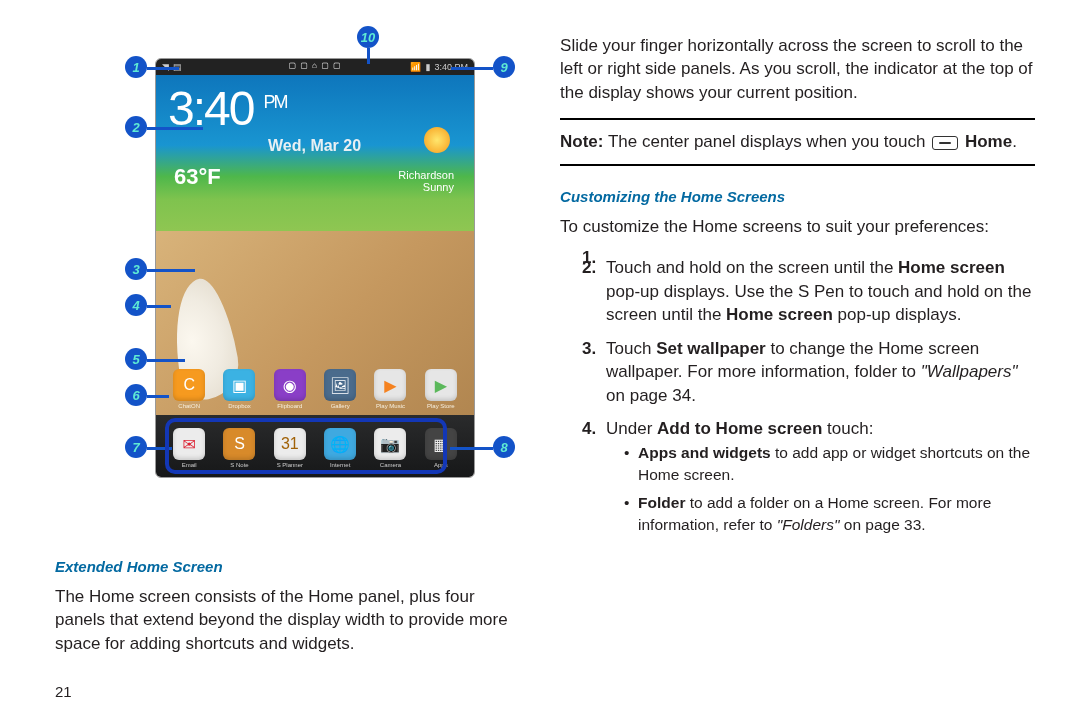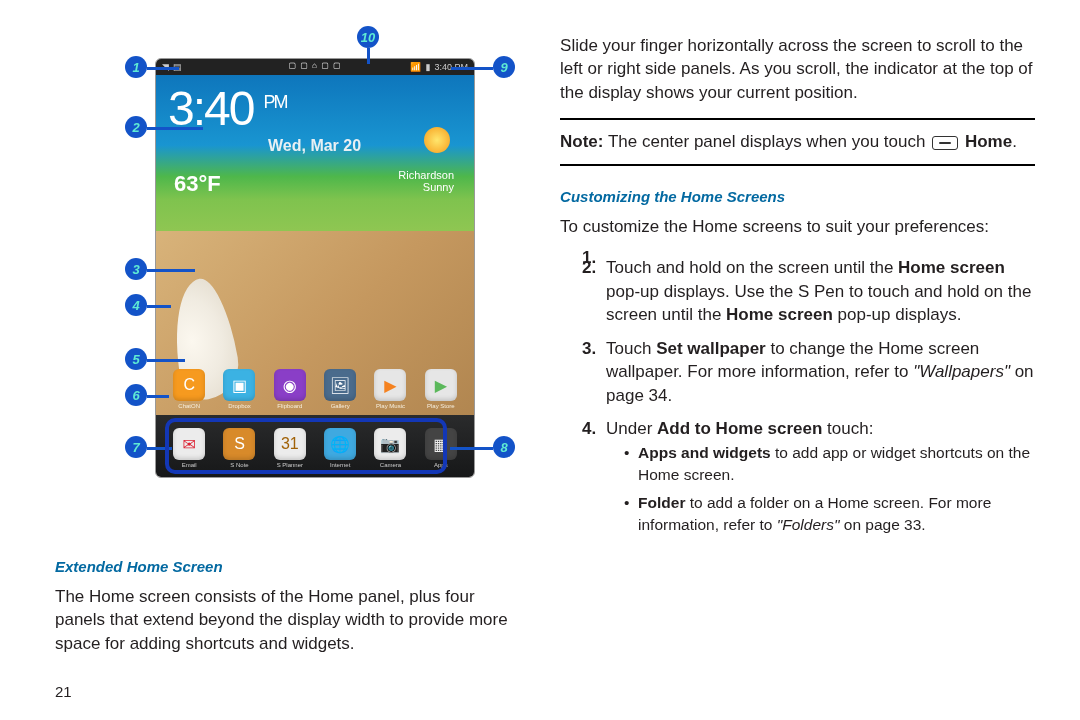--- a/index.html
+++ b/index.html
@@ -80,21 +80,21 @@
   .ampm { font-size: 18px; vertical-align: super; margin-left: 10px;}
   .date {
     position: absolute;
     left: 84px;
     top: 62px;
     color: #e9f0f3;
     font-size: 16px;
     font-weight: bold;
     margin-left: 28px;
   }
-  .temp { position:absolute; left:18px; top:96px; font-size:22px; font-weight:bold;}
+  .temp { position:absolute; left:18px; top:89px; font-size:22px; font-weight:bold;}
   .weather-label { position:absolute; right:20px; top:94px; font-size:11px; text-align:right;}
   .home-indicator {
     position:absolute; top: 2px; left:50%; transform:translateX(-50%);
     color:#eee; font-size:8px; letter-spacing:1px;
   }
   .paper-area {
     height: 184px;
     background: linear-gradient(135deg, #d8b37a 0%, #c5985f 55%, #b18650 100%);
     position:relative;
   }
@@ -328,21 +328,21 @@
     <div class="h3-blue">Customizing the Home Screens</div>
     <p>To customize the Home screens to suit your preferences:</p>
 
     <ol class="steps">
       <li><span class="num">1.</span></li>
       <li><span class="num">2.</span>
         <span>Touch and hold on the screen until the </span><b>Home screen</b><span> pop-up displays.</span>
         <span>Use the S Pen to touch and hold on the screen until the </span><b>Home screen</b><span> pop-up displays.</span>
       </li>
       <li><span class="num">3.</span>
-        <span>Touch </span><b>Set wallpaper</b><span> to change the Home screen wallpaper. For more information, refer to </span><i class="ref">"Wallpapers"</i><span> on page 34.</span>
+        <span>Touch </span><b>Set wallpaper</b><span> to change the Home screen wallpaper. For more information, folder to </span><i class="ref">"Wallpapers"</i><span> on page 34.</span>
       </li>
       <li><span class="num">4.</span>
         <span>Under </span><b>Add to Home screen</b><span> touch:</span>
         <ul class="bullets">
           <li><b>Apps and widgets</b><span> to add app or widget shortcuts on the Home screen.</span></li>
           <li><b>Folder</b><span> to add a folder on a Home screen. For more information, refer to </span><i class="ref">"Folders"</i><span> on page 33.</span></li>
         </ul>
       </li>
     </ol>
   </div>

